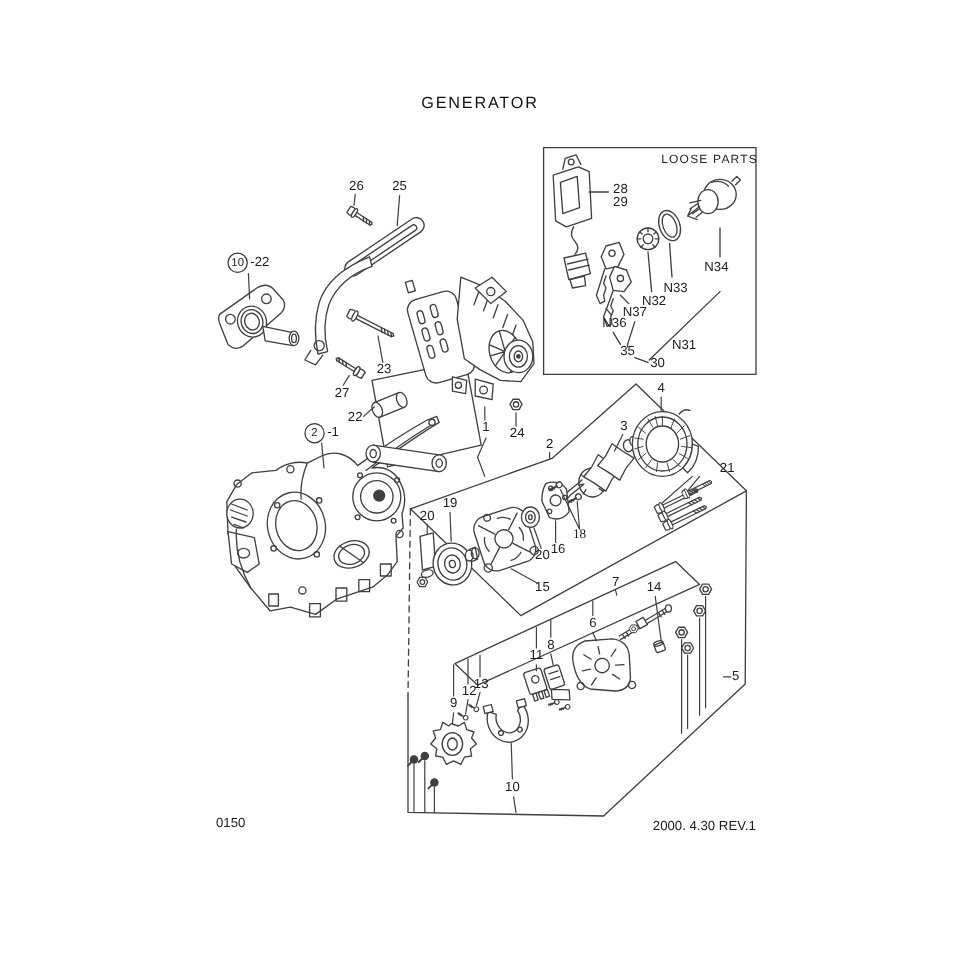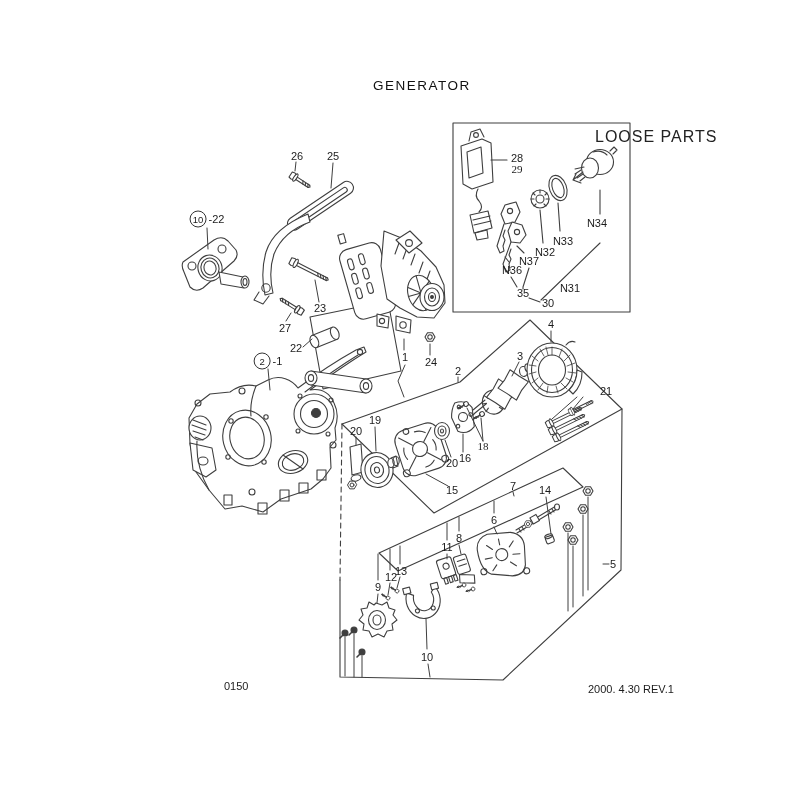--- a/index.html
+++ b/index.html
@@ -1,24 +1,24 @@
 <!DOCTYPE html>
 <html style="--line: #3f3f3f; --text: #1c1c1c; --bg: #ffffff;"><head>
 <meta charset="utf-8">
 <style>
   :root{ --line:#3f3f3f; --text:#1c1c1c; --bg:#ffffff; }
   html,body{margin:0;padding:0;background:#e8e8e8;}
   .page{position:relative;width:800px;height:800px;background:var(--bg);margin:0 auto;
         font-family:"Liberation Sans",sans-serif;overflow:hidden;}
   svg{position:absolute;left:0;top:0;}
-  .txt{position:absolute;color:var(--text);white-space:nowrap;padding-left:44px;}
+  .txt{position:absolute;color:var(--text);white-space:nowrap;}
   #title{left:0;right:0;top:78px;text-align:center;font-size:13.5px;letter-spacing:1.5px;color:#111;}
   #docnum{left:180px;top:680px;font-size:11px;}
   #rev{left:544px;top:683px;font-size:11px;}
-  #loosetitle{left:551px;top:128px;font-size:16px;letter-spacing:1px;color:#222;}
+  #loosetitle{left:551px;top:128px;font-size:10px;letter-spacing:1px;color:#222;}
   .pl{position:absolute;transform:translate(-50%,-50%);font-size:11px;color:var(--text);
       display:flex;align-items:center;line-height:1;}
   .pl .circ{display:inline-flex;align-items:center;justify-content:center;width:15px;height:15px;
       border:1.2px solid #333;border-radius:50%;font-size:9.5px;}
   .pl .suf{margin-left:2px;}
 </style>
 </head>
 <body>
 
 <div class="page">
@@ -444,21 +444,21 @@
       <div class="pl" style="left: 545px; top: 490px;">14</div>
       <div class="pl" style="left: 494px; top: 520px;">6</div>
       <div class="pl" style="left: 459px; top: 538px;">8</div>
       <div class="pl" style="left: 447px; top: 547px;">11</div>
       <div class="pl" style="left: 391px; top: 577px;">12</div>
       <div class="pl" style="left: 401px; top: 571px;">13</div>
       <div class="pl" style="left: 378px; top: 587px;">9</div>
       <div class="pl" style="left: 427px; top: 657px;">10</div>
       <div class="pl" style="left: 613px; top: 564px;">5</div>
       <div class="pl" style="left: 517px; top: 158px;">28</div>
-      <div class="pl" style="left: 517px; top: 169px; font-family: Liberation Serif, serif;">29</div>
+      <div class="pl" style="left: 517px; top: 169px;">29</div>
       <div class="pl" style="left: 597px; top: 223px; text-align: center;">N34</div>
       <div class="pl" style="left: 563px; top: 241px;">N33</div>
       <div class="pl" style="left: 545px; top: 252px;">N32</div>
       <div class="pl" style="left: 529px; top: 261px;">N37</div>
       <div class="pl" style="left: 512px; top: 270px;">N36</div>
       <div class="pl" style="left: 570px; top: 252px; margin-top: 36px;">N31</div>
       <div class="pl" style="left: 523px; top: 293px;">35</div>
       <div class="pl" style="left: 548px; top: 303px;">30</div>
     </div>
 

